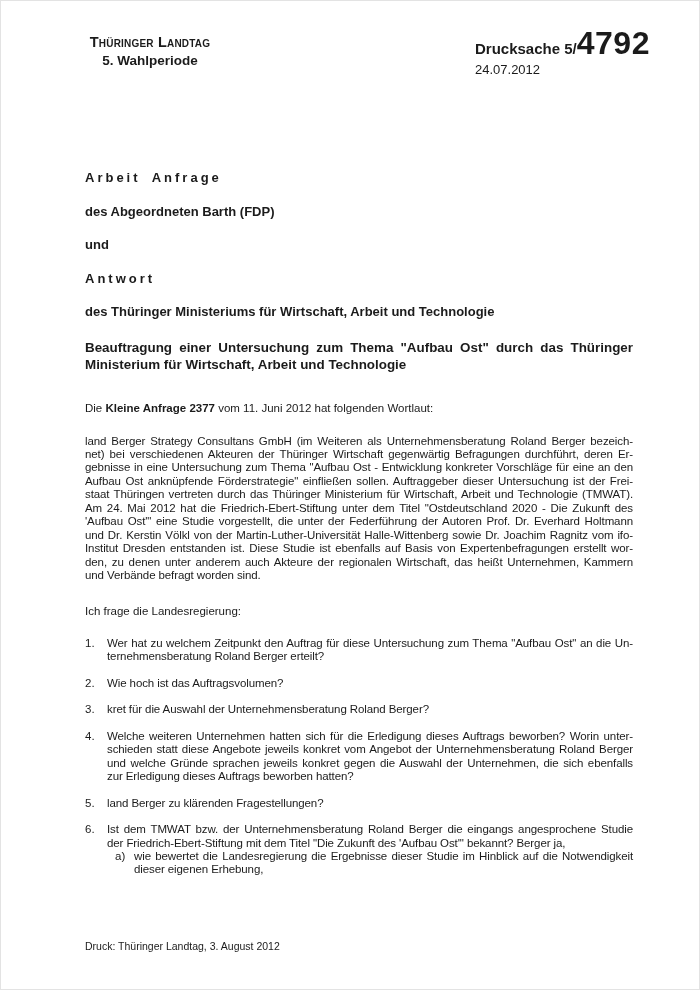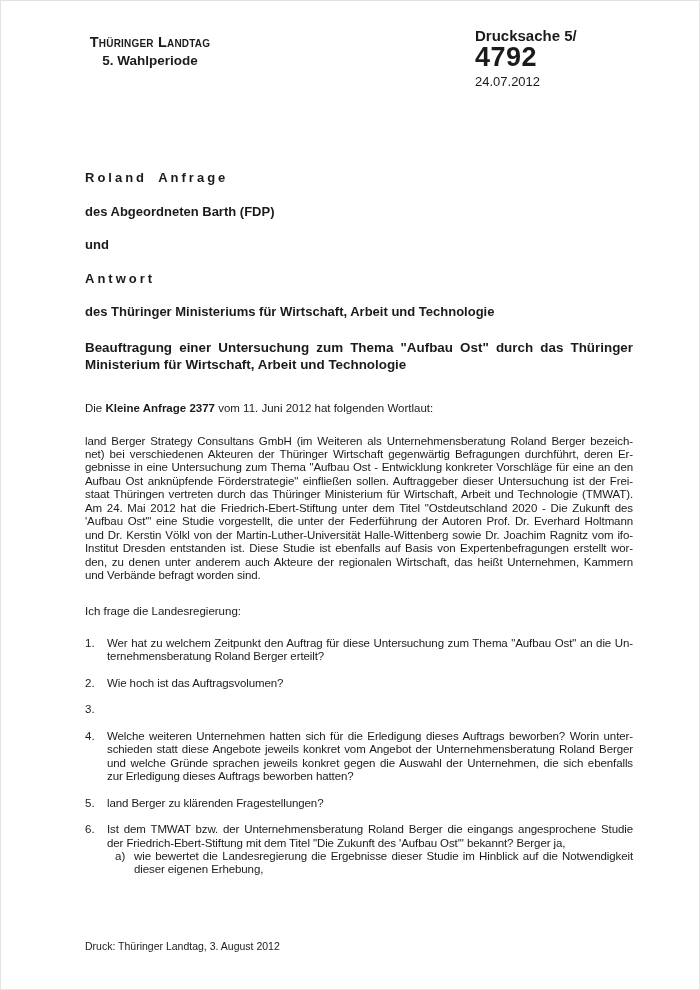--- a/index.html
+++ b/index.html
@@ -27,23 +27,23 @@
   }
   .institution {
     font-size: 14.5px;
     font-variant: small-caps;
     letter-spacing: 0.2px;
     white-space: nowrap;
   }
   .period { font-size: 13.5px; margin-top: 2px; white-space: nowrap; }
 
   .header-right { position: absolute; left: 474px; top: 26px; }
-  .doc-line { display: flex; align-items: baseline; flex-direction: column; }
+  .doc-line { display: flex; align-items: baseline; }
   .doc-label { font-weight: bold; font-size: 15px; white-space: nowrap; }
-  .doc-number { font-weight: bold; font-size: 27px; letter-spacing: 0.5px; line-height: 1; }
+  .doc-number { font-weight: bold; font-size: 32px; letter-spacing: 0.5px; line-height: 1; }
   .doc-date { font-size: 13px; margin-top: 3px; }
 
   
   .content {
     position: absolute;
     left: 84px;
     top: 170px;
     width: 548px;
   }
 
@@ -115,21 +115,21 @@
   <div class="header-right">
     <div class="doc-line">
       <span class="doc-label">Drucksache 5/</span>
       <span class="doc-number">4792</span>
     </div>
     <div class="doc-date">24.07.2012</div>
   </div>
 
   <div class="content">
 
-    <div class="intro-line spaced">Roland Anfrage</div>
+    <div class="intro-line spaced">Arbeit Anfrage</div>
     <div class="intro-line">des Abgeordneten Barth (FDP)</div>
     <div class="intro-line">und</div>
     <div class="intro-line spaced">Antwort</div>
     <div class="intro-line">des Thüringer Ministeriums für Wirtschaft, Arbeit und Technologie</div>
 
     <div class="doc-title jlines" id="doc-title">
         <div class="jline">Beauftragung einer Untersuchung zum Thema "Aufbau Ost" durch das Thüringer</div>
         <div class="jline">Ministerium für Wirtschaft, Arbeit und Technologie</div>
       </div>
 
@@ -168,20 +168,21 @@
           <div class="qbody">
             <div class="jlines">
               <div class="jline">Wie hoch ist das Auftragsvolumen?</div>
             </div>
           </div>
         </div>
         <div class="qitem">
           <div class="qnum">3.</div>
           <div class="qbody">
             <div class="jlines">
+              <div class="jline">kret für die Auswahl der Unternehmensberatung Roland Berger?</div>
             </div>
           </div>
         </div>
         <div class="qitem">
           <div class="qnum">4.</div>
           <div class="qbody">
             <div class="jlines">
               <div class="jline">Welche weiteren Unternehmen hatten sich für die Erledigung dieses Auftrags beworben? Worin unter-</div>
               <div class="jline">schieden statt diese Angebote jeweils konkret vom Angebot der Unternehmensberatung Roland Berger</div>
               <div class="jline">und welche Gründe sprachen jeweils konkret gegen die Auswahl der Unternehmen, die sich ebenfalls</div>

